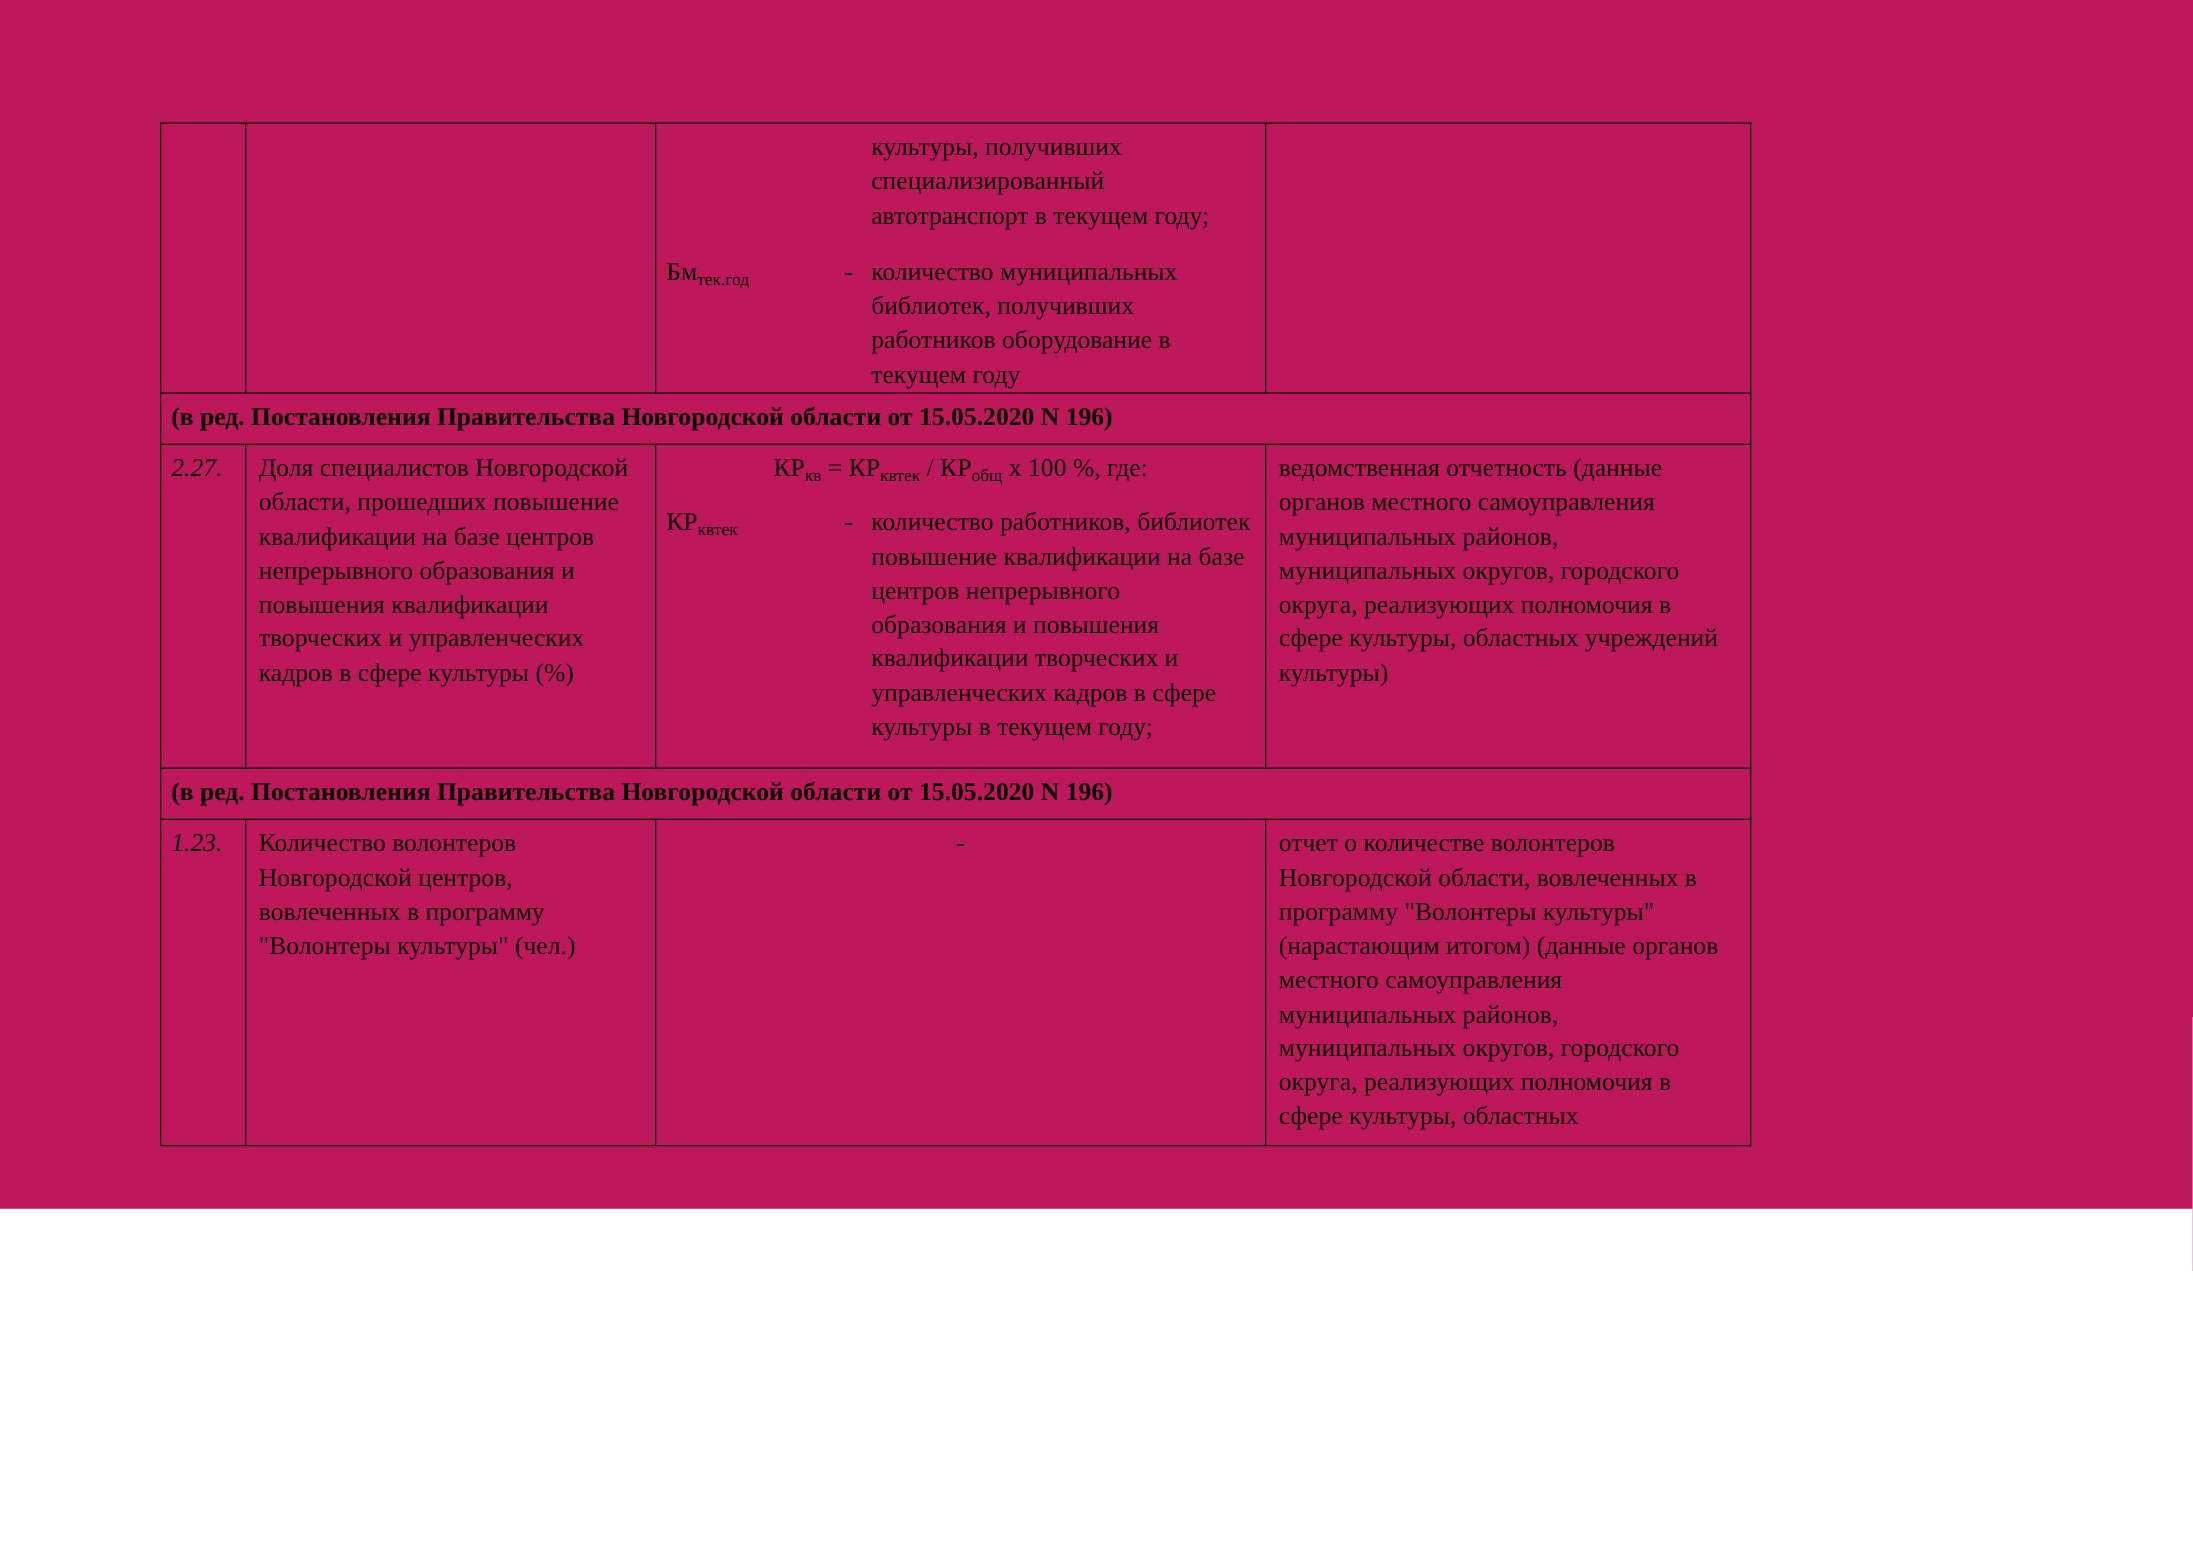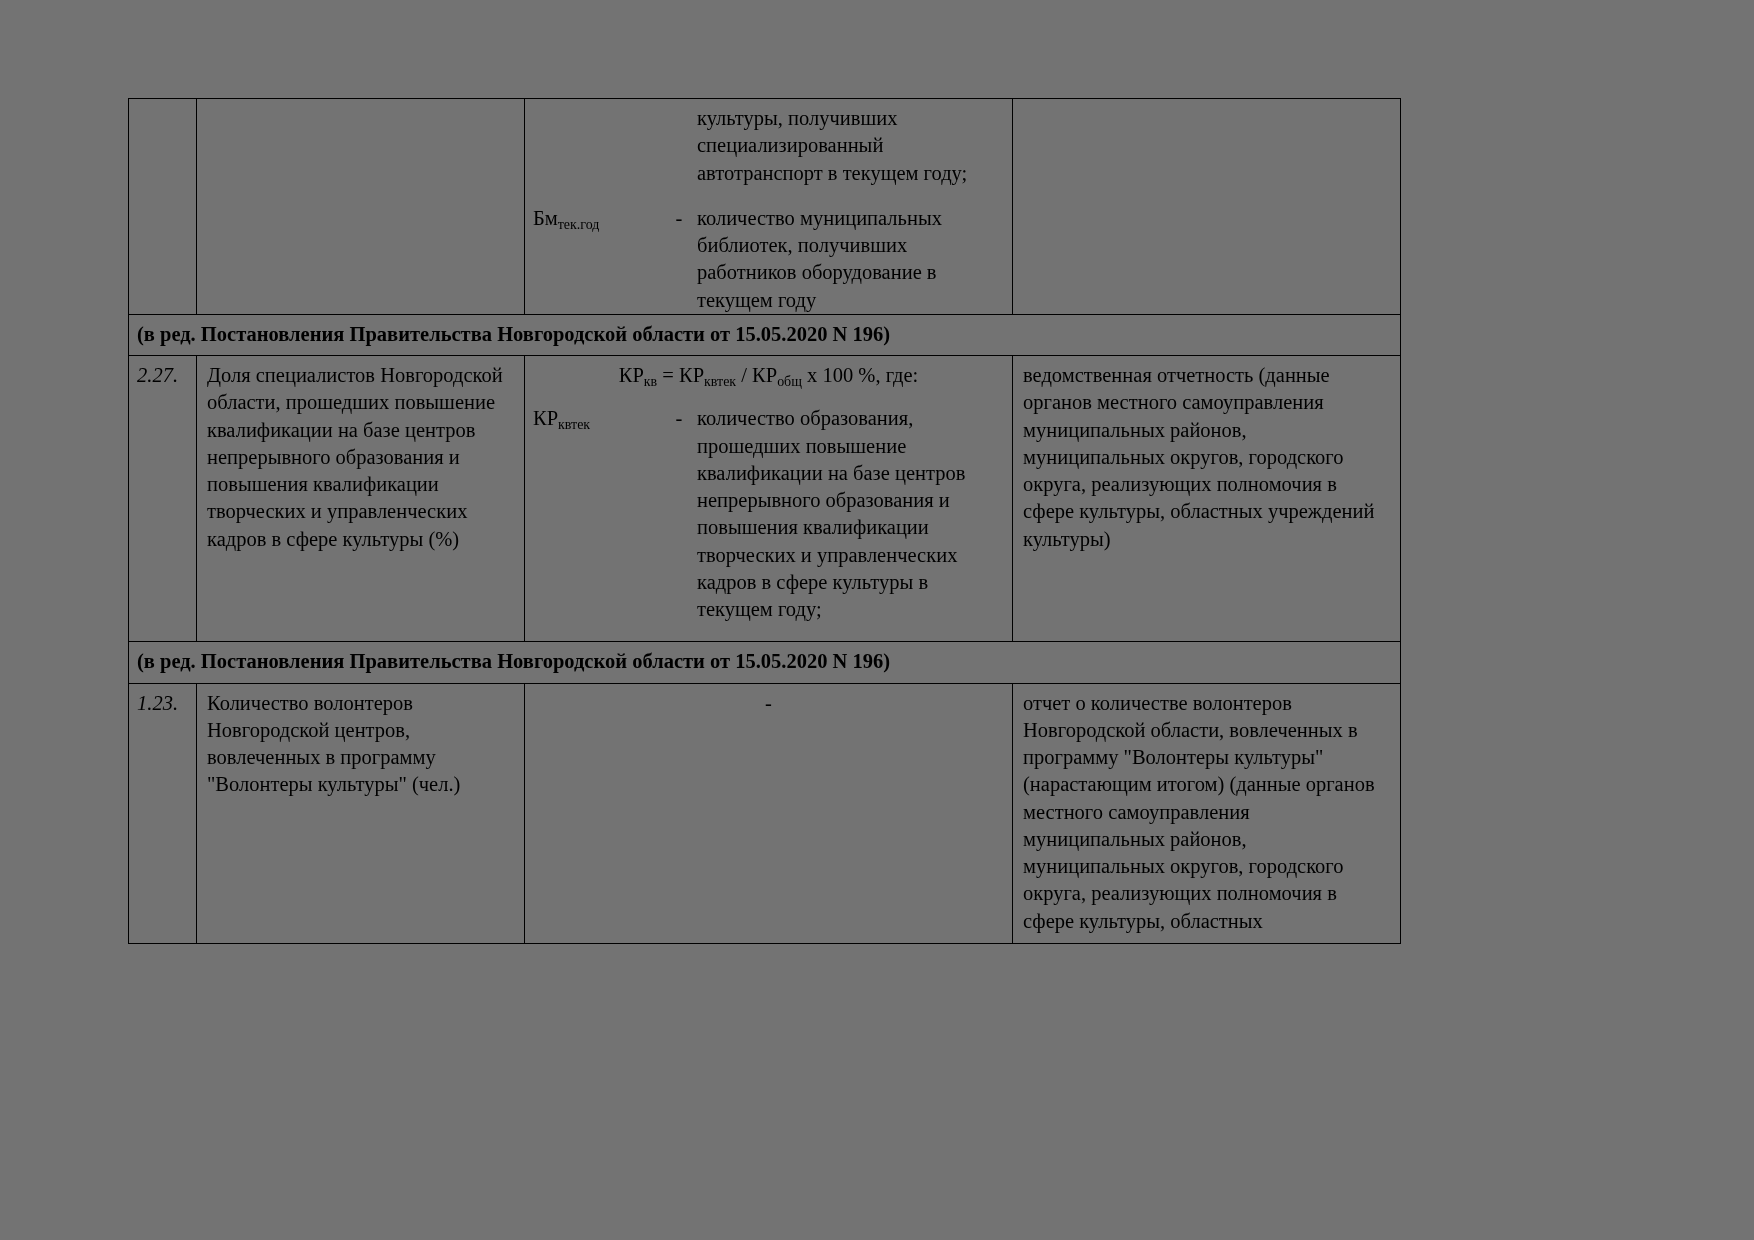--- a/index.html
+++ b/index.html
@@ -12,22 +12,22 @@
     width: 1754px;
     height: 1240px;
     font-family: "Liberation Serif", "DejaVu Serif", serif;
     color: #000000;
     overflow: hidden;
   }
 
   .page {
     position: relative;
     width: 1754px;
-    height: 1240px;
-    background: #737373;
+    height: 967px;
+    background: #be185d;
     box-sizing: border-box;
   }
 
   .doc-table {
     position: absolute;
     left: 128px;
     top: 98px;
     width: 1272px;
     border-collapse: collapse;
     table-layout: fixed;
@@ -176,21 +176,21 @@
             <span class="eq nowrap"><span>КР</span><sub>кв</sub><span> = </span><span>КР</span><sub>квтек</sub><span> / </span><span>КР</span><sub>общ</sub><span> х 100 %, где:</span></span>
           </div>
           <div class="def-block" style="padding-top:14px;">
             <table class="defs">
               <tbody>
                 <tr>
                   <td class="def-sym">
                     <span>КР</span><sub>квтек</sub>
                   </td>
                   <td class="def-dash">-</td>
-                  <td class="def-txt">количество образования, прошедших повышение квалификации на базе центров непрерывного образования и повышения квалификации творческих и управленческих кадров в сфере культуры в текущем году;</td>
+                  <td class="def-txt">количество работников, библиотек повышение квалификации на базе центров непрерывного образования и повышения квалификации творческих и управленческих кадров в сфере культуры в текущем году;</td>
                 </tr>
                 <tr>
                   <td colspan="3" class="def-spacer"></td>
                 </tr>
               </tbody>
             </table>
           </div>
         </td>
         <td class="col-src">
           <div class="cell-pad">ведомственная отчетность (данные органов местного самоуправления муниципальных районов, муниципальных округов, городского округа, реализующих полномочия в сфере культуры, областных учреждений культуры)</div>

